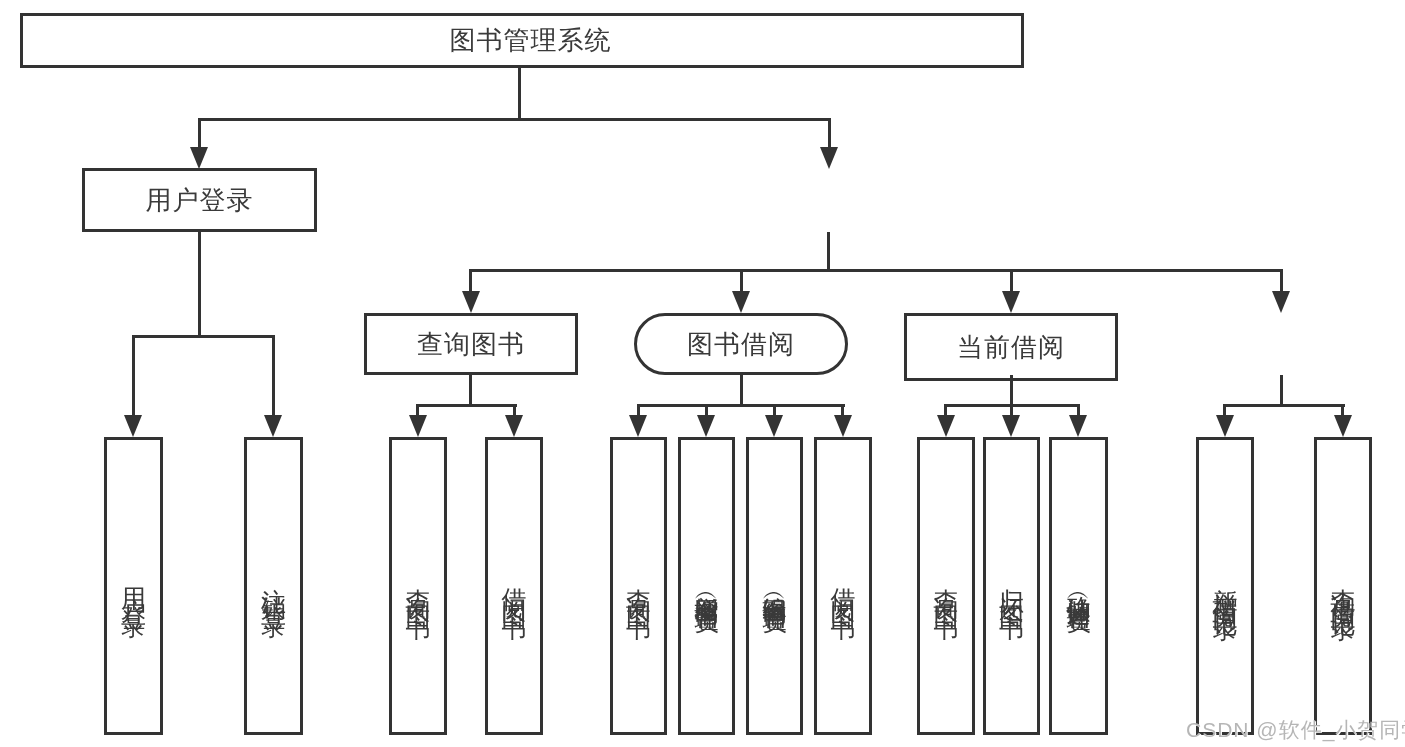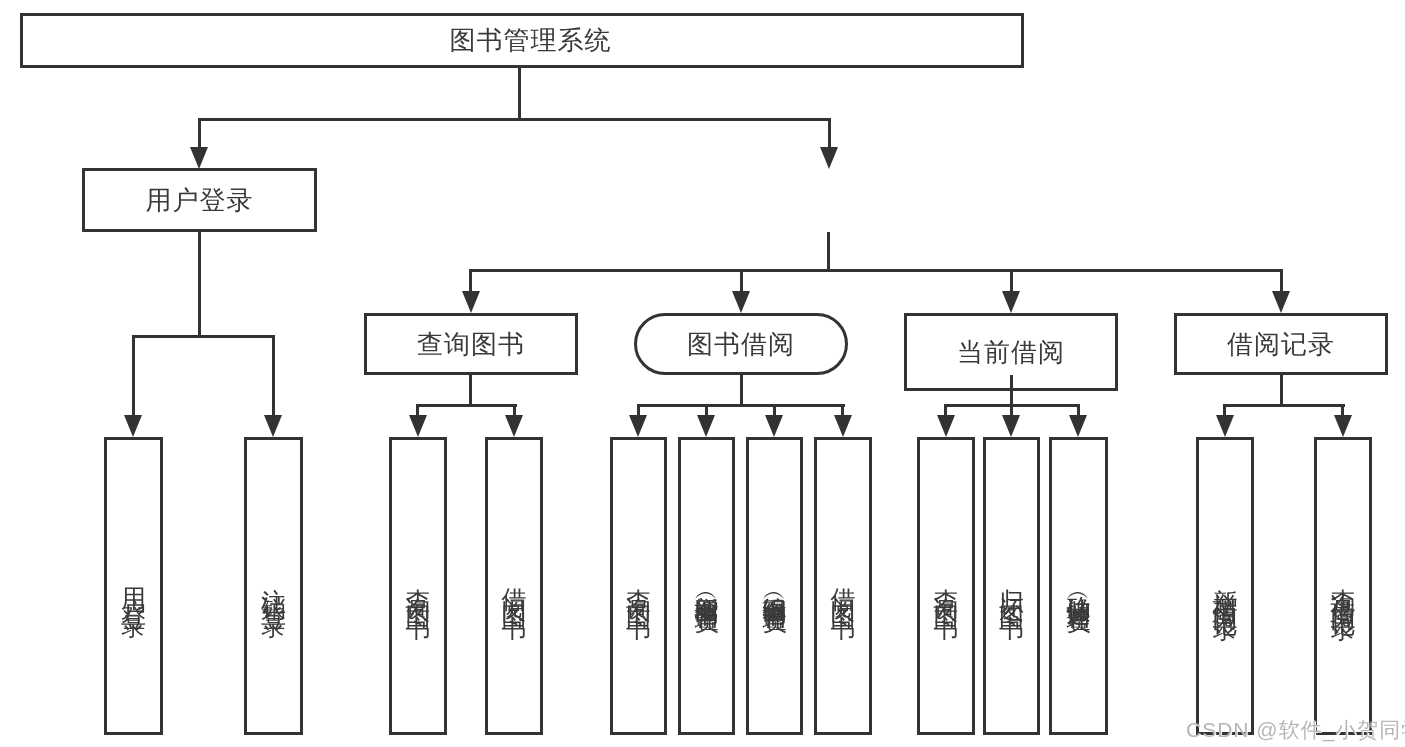--- a/index.html
+++ b/index.html
@@ -90,25 +90,22 @@
   <div class="arrow" style="left:732px; top:291px;"></div>
   <div class="arrow" style="left:1002px; top:291px;"></div>
   <div class="arrow" style="left:1272px; top:291px;"></div>
 
   <div class="box h" style="left:364px; top:313px; width:214px; height:62px;">
     <span>查询图书</span>
   </div>
   <div class="box h" style="left:634px; top:313px; width:214px; height:62px;border-radius:31px;">
     <span>图书借阅</span>
   </div>
-  <div class="box h" style="left:904px; top:313px; width:214px; height:78px;">
+  <div class="box h" style="left:904px; top:313px; width:214px; height:68px;">
     <span>当前借阅</span>
-  </div>
-  <div class="box h" style="left:1174px; top:313px; width:214px; height:62px;">
-    <span>借阅记录</span>
   </div>
 
   <div class="vline" style="left:469px; top:375px; height:32px;"></div>
   <div class="hline" style="left:416px; top:404px; width:101px;"></div>
   <div class="vline" style="left:416px; top:404px; height:13px;"></div>
   <div class="vline" style="left:513px; top:404px; height:13px;"></div>
   <div class="arrow" style="left:409px; top:415px;"></div>
   <div class="arrow" style="left:505px; top:415px;"></div>
 
   <div class="vline" style="left:740px; top:375px; height:32px;"></div>

